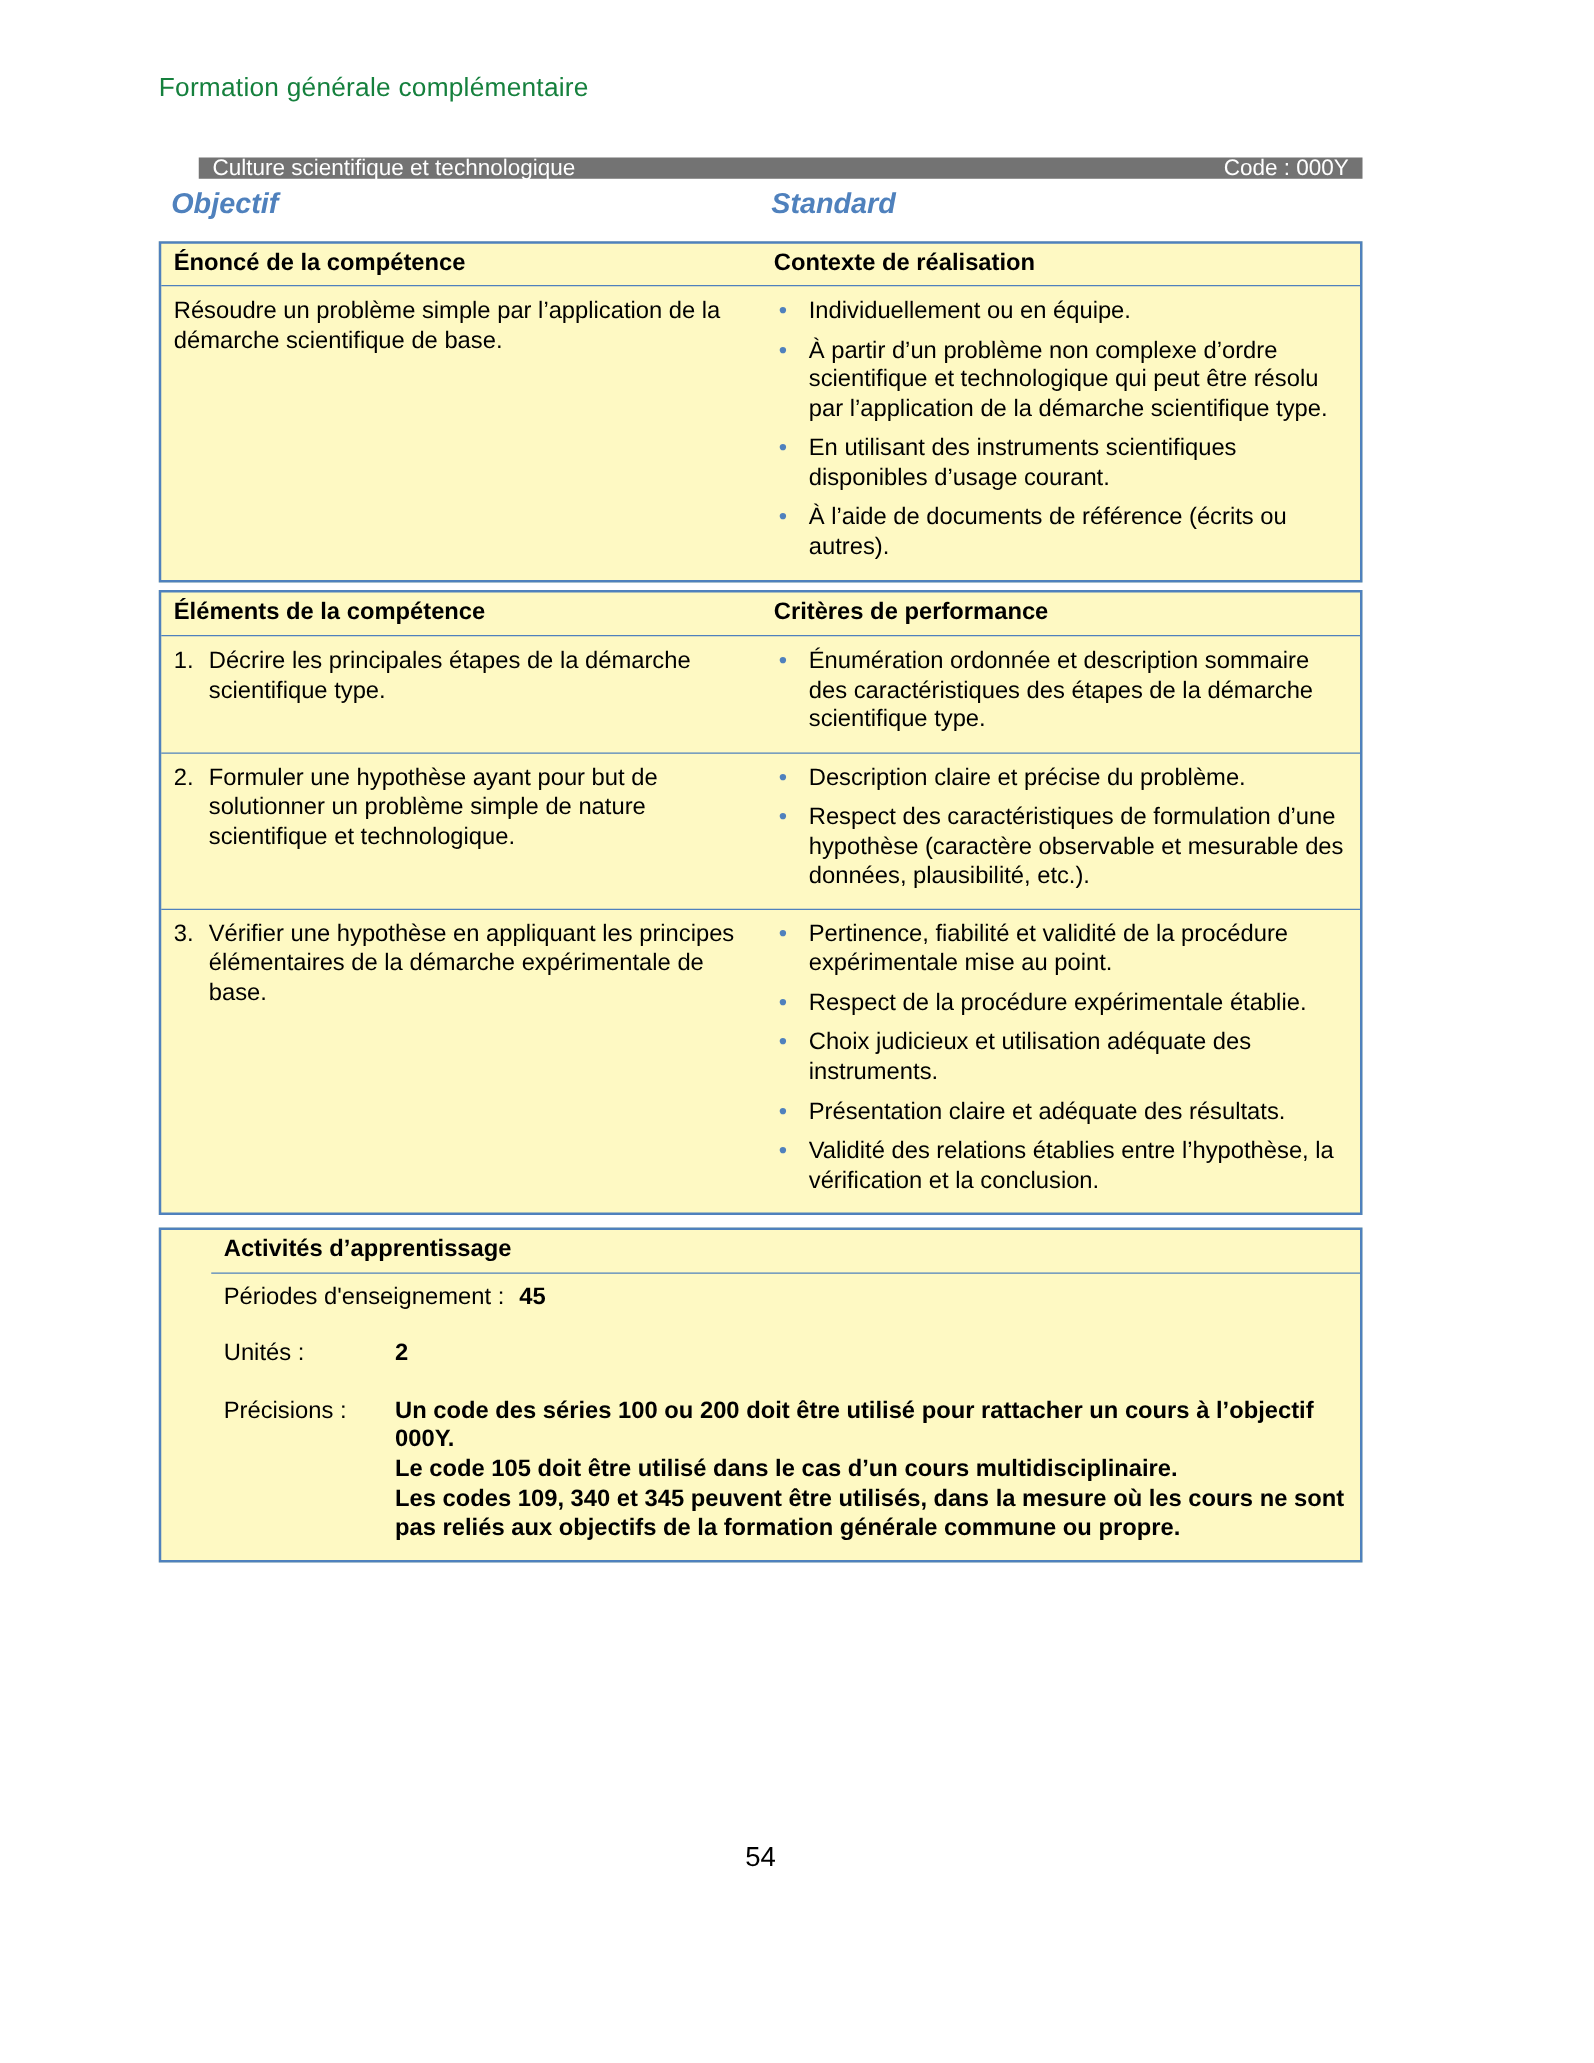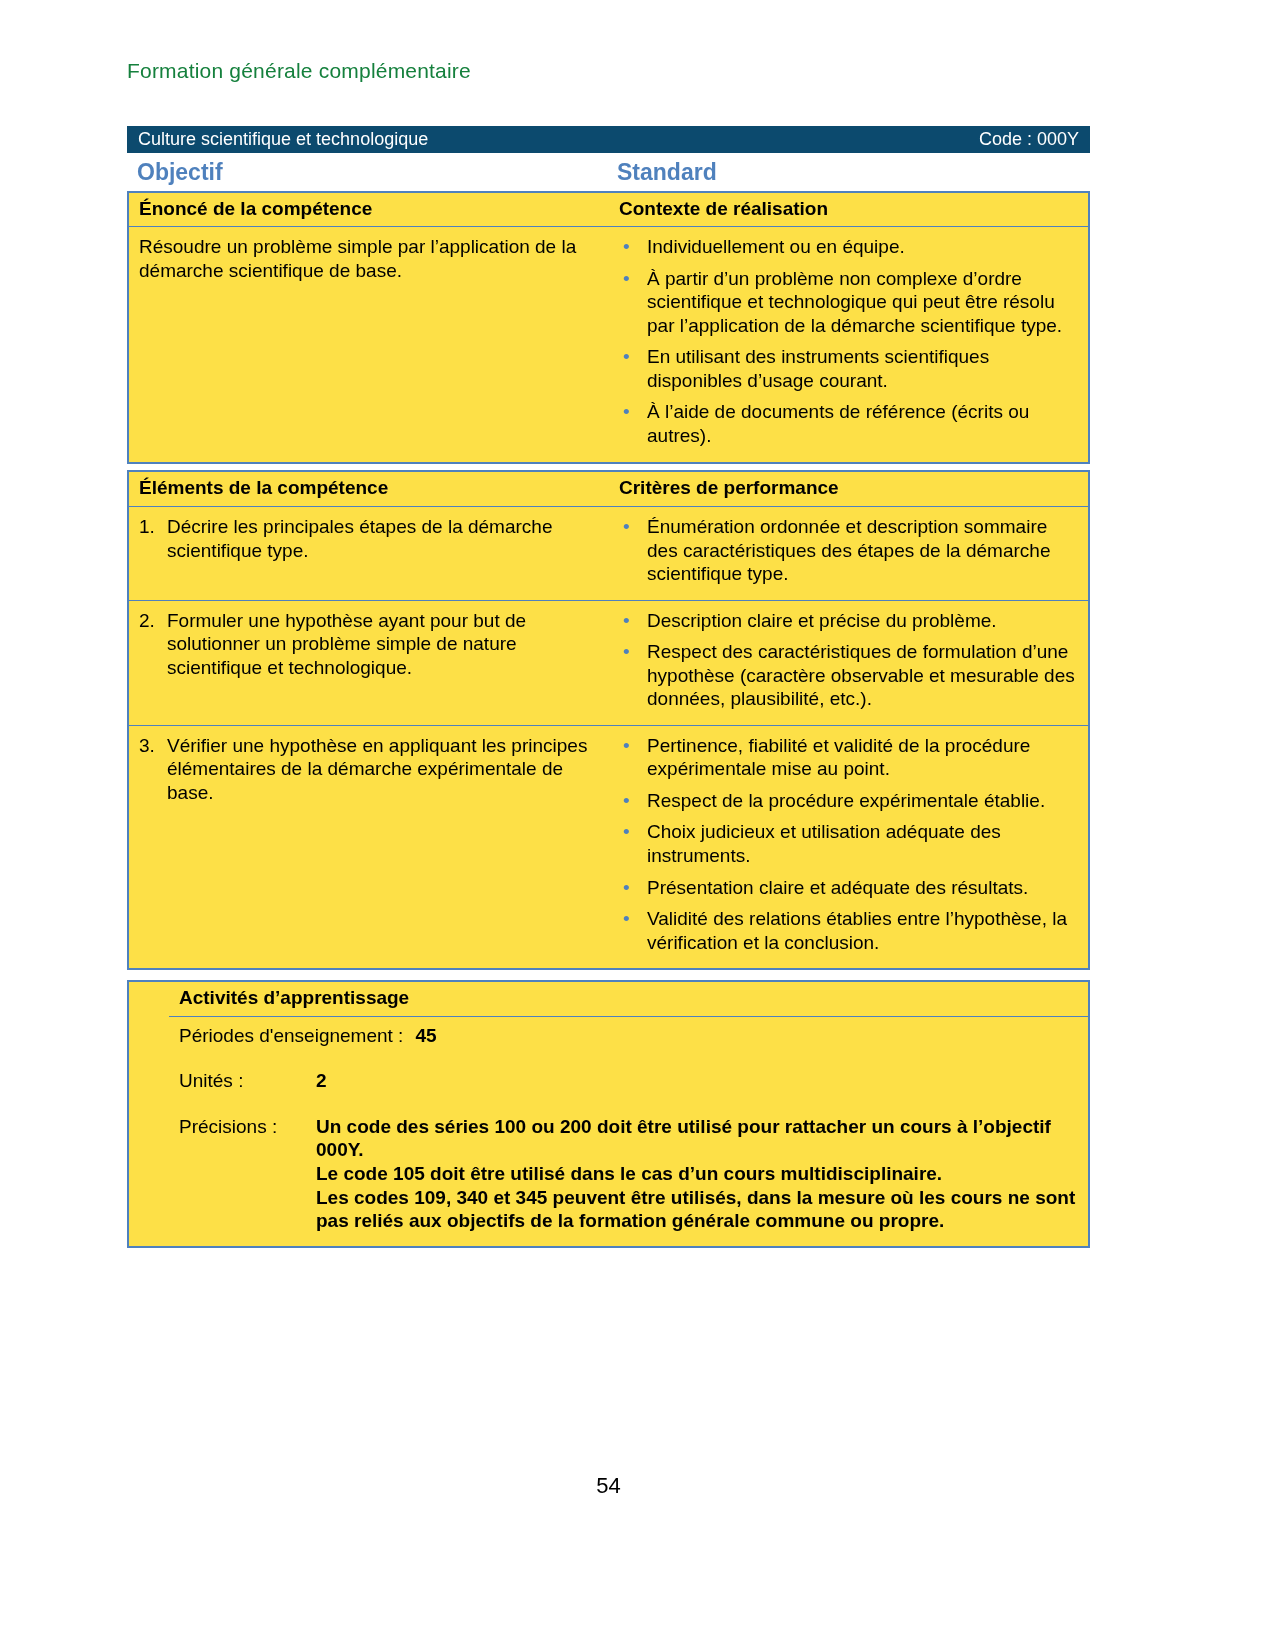--- a/index.html
+++ b/index.html
@@ -18,44 +18,46 @@
     width:963px; height:1650px;
   }
   .doc-heading {
     margin-top:58px;
     color:#15803d;
     font-size:21px;
     letter-spacing:0.2px;
   }
   .banner {
     margin-top:42px;
-    background:#0c4a6e;
+    background:#737373;
     color:#ffffff;
-    height:27px;
+    height:17px;
     display:flex;
     align-items:center;
     justify-content:space-between;
     padding:0 11px;
     font-size:18px;
+    margin-left:32px;
   }
   .cols-row {
     display:grid;
     grid-template-columns:480px 1fr;
-    padding:5px 0 4px 0;
+    padding:5px 0 16px 0;
+    font-style:italic;
   }
   .col-title {
     color:#4f81bd;
     font-weight:bold;
     font-size:23px;
     padding:0 10px;
   }
   .tbl {
     border:2px solid #4f81bd;
     margin-bottom:6px;
-    background:#fde047;
+    background:#fef9c3;
   }
   .tbl-head {
     display:grid;
     grid-template-columns:480px 1fr;
     border-bottom:1.5px solid #4f81bd;
   }
   .tbl-head > div {
     font-weight:bold;
     padding:4px 10px 6px 10px;
   }

